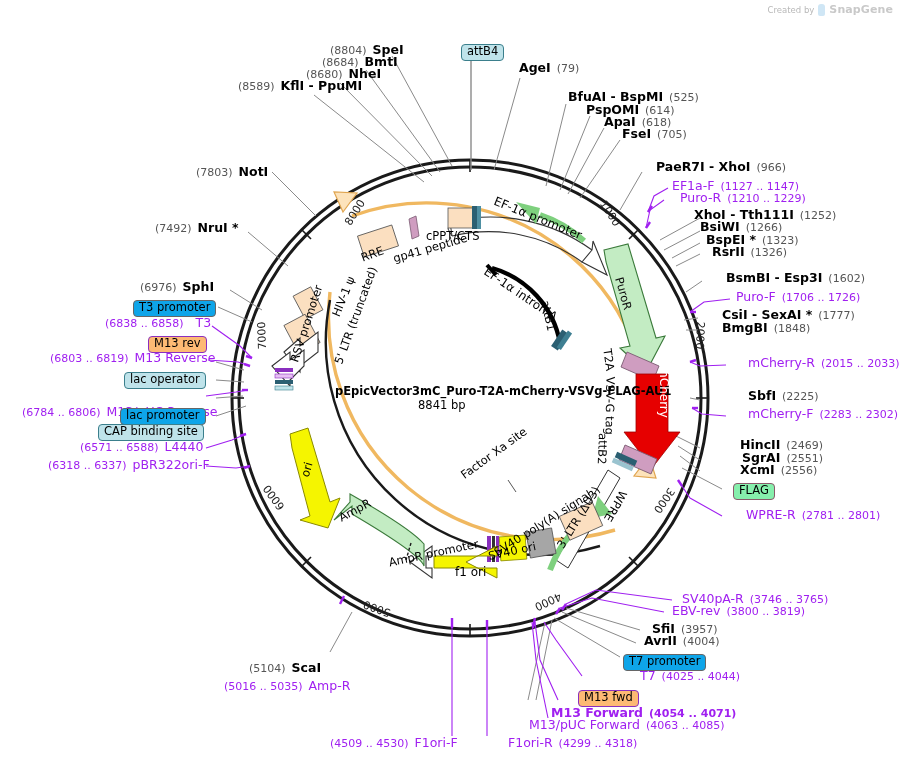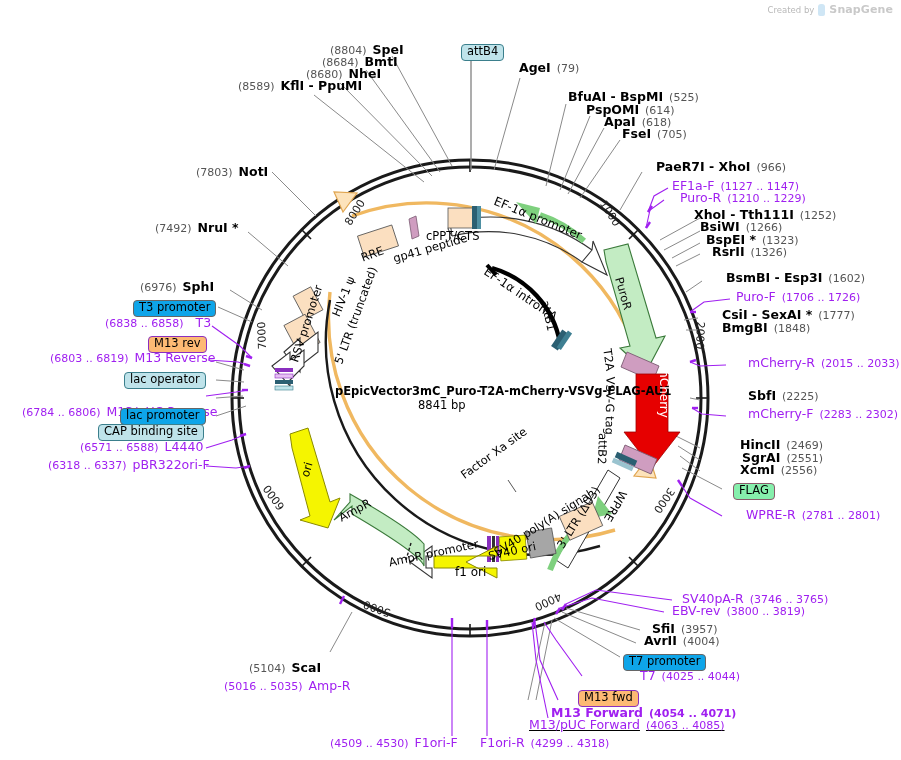--- a/index.html
+++ b/index.html
@@ -454,25 +454,25 @@
     <span class="pur">T7</span>
     <span class="purpos">(4025 .. 4044)</span>
   </div>
   <div class="lbl" style="left:578px;top:688px;">
     <span class="chip violet">M13 fwd</span>
   </div>
   <div class="lbl rowR" style="left:551px;top:707px;font-weight:bold;">
     <span class="pur">M13 Forward</span>
     <span class="purpos">(4054 .. 4071)</span>
   </div>
-  <div class="lbl rowR" style="left:529px;top:719px;text-decoration:underline;">
+  <div class="lbl rowR" style="left:529px;top:719px;">
     <span class="pur">M13/pUC Forward</span>
     <span class="purpos">(4063 .. 4085)</span>
   </div>
-  <div class="lbl rowR" style="left:480px;top:737px;">
+  <div class="lbl rowR" style="left:508px;top:737px;">
     <span class="pur">F1ori-R</span>
     <span class="purpos">(4299 .. 4318)</span>
   </div>
 
   <div class="lbl rowR" style="left:330px;top:737px;">
     <span class="purpos">(4509 .. 4530)</span>
     <span class="pur">F1ori-F</span>
   </div>
   <div class="lbl rowR" style="left:249px;top:662px;">
     <span class="pos">(5104)</span>

